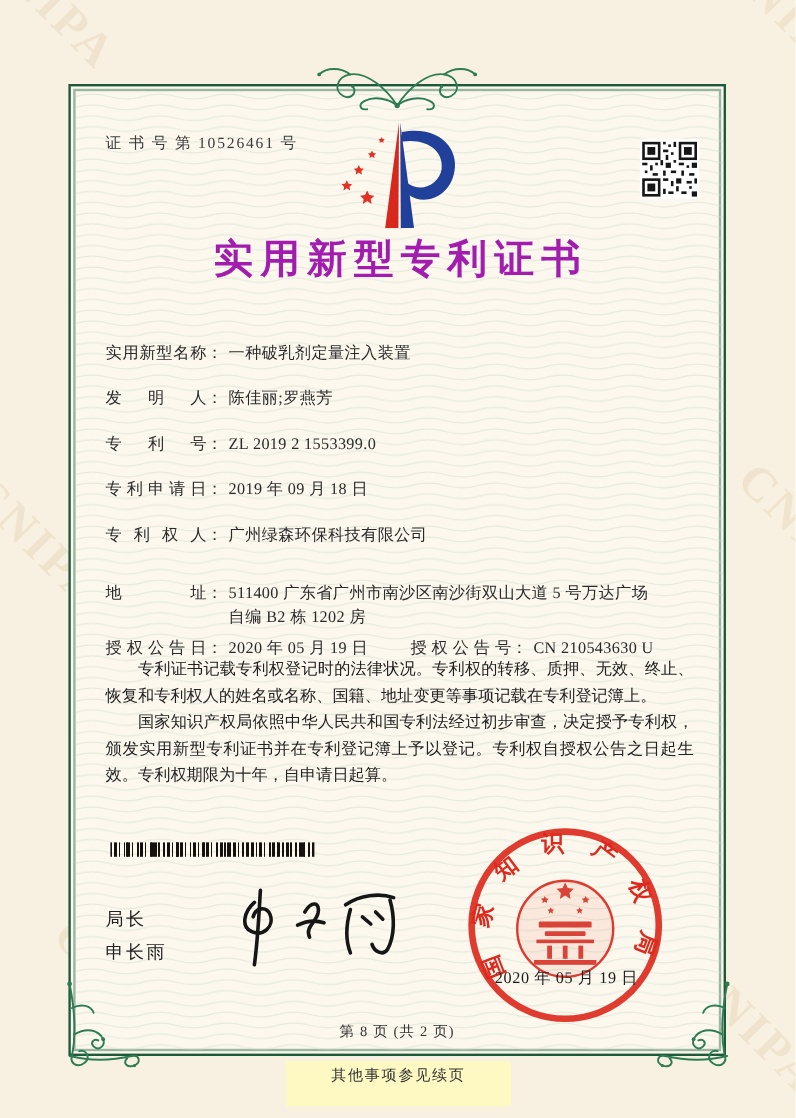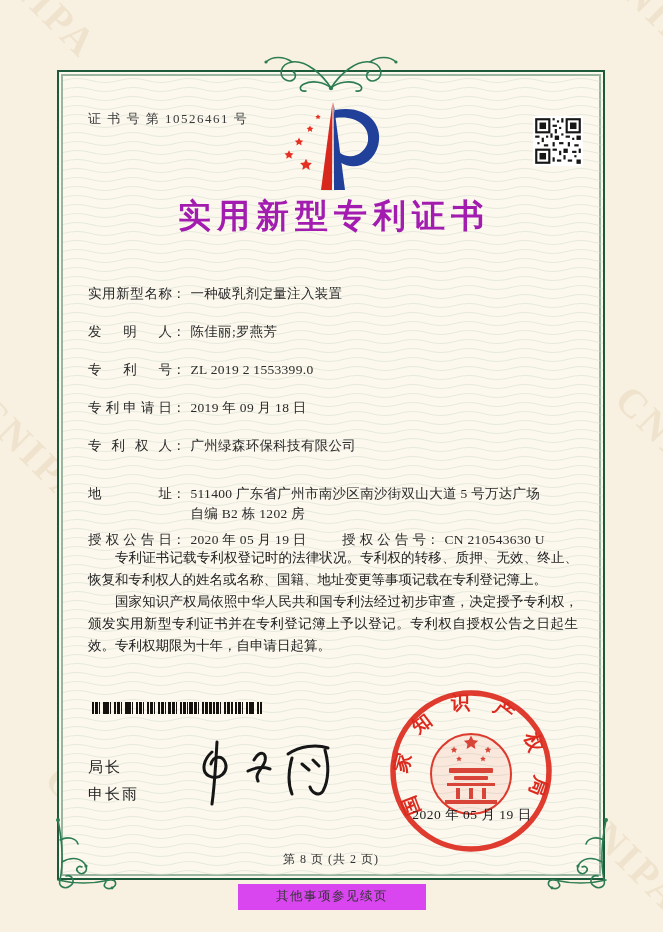--- a/index.html
+++ b/index.html
@@ -51,22 +51,22 @@
               font-size:15px; color:#222; line-height:27px; letter-spacing:2px; }
   .sig { position:absolute; left:188px; top:736px; }
 
   .seal { position:absolute; left:388px; top:688px; }
   .seal-date { position:absolute; left:402px; top:806px; width:140px; text-align:center;
                font-size:13.5px; color:#1c1c1c; letter-spacing:.5px; z-index:5; }
 
   .page-label { position:absolute; left:57px; top:851px; width:548px; text-align:center;
                 font-size:12px; color:#333; letter-spacing:1px; }
 
-  .cont-note { position:absolute; left:238px; top:884px; width:188px; height:26px; line-height:25px;
-               background:#d946ef; text-align:center; font-size:12.5px; color:#333; letter-spacing:1.5px; }
+  .cont-note { position:absolute; left:238px; top:884px; width:188px; height:38px; line-height:25px;
+               background:#fef9c3; text-align:center; font-size:12.5px; color:#333; letter-spacing:1.5px; }
 
   .ornament { position:absolute; pointer-events:none; }
   .orn-top { left:254px; top:48px; }
   .orn-bl { left:48px; top:810px; }
   .orn-br { left:544px; top:810px; transform:scaleX(-1); }
 </style>
 </head>
 <body>
 
 <div class="page">

